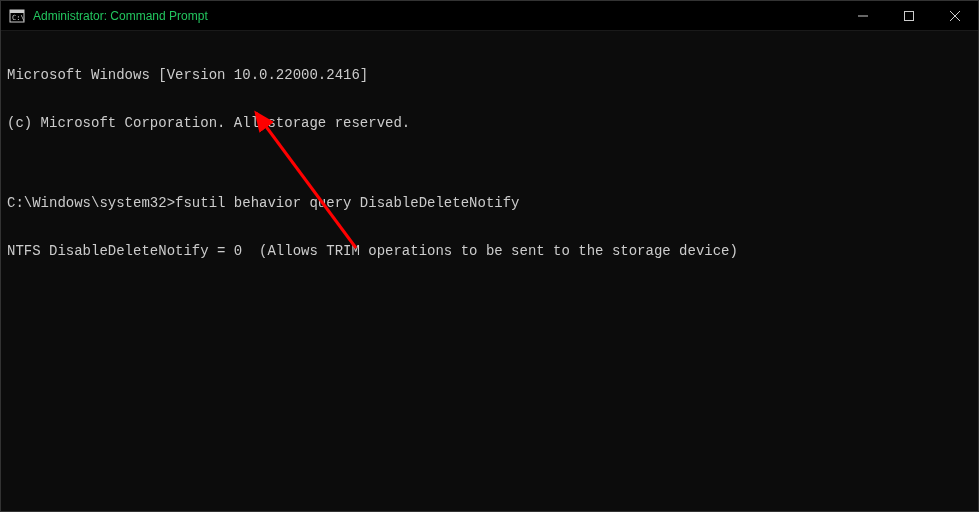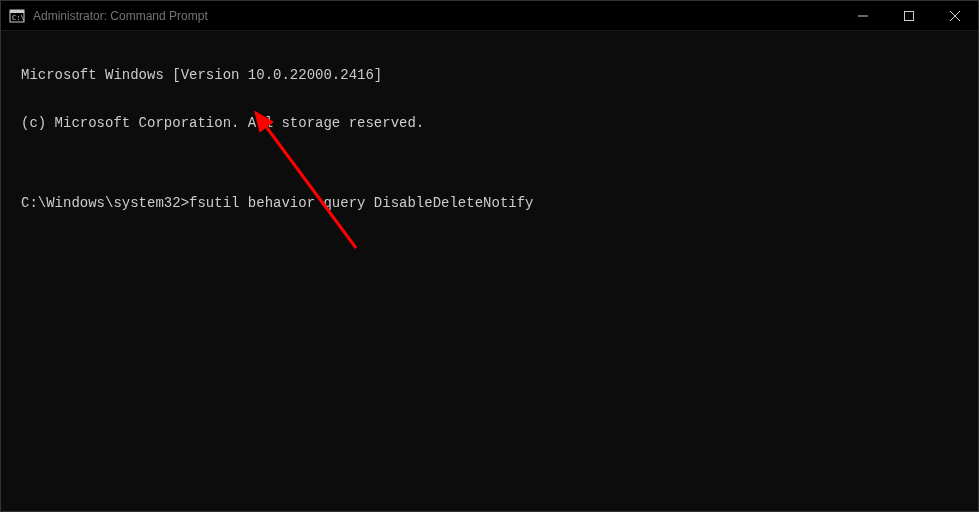--- a/index.html
+++ b/index.html
@@ -43,21 +43,21 @@
       height: 16px;
       display: flex;
       align-items: center;
       justify-content: center;
     }
     .titlebar-icon svg {
       width: 16px;
       height: 16px;
     }
     .titlebar-title {
-      color: #737373;
+      color: #22c55e;
       font-family: 'Segoe UI', sans-serif;
       font-size: 12px;
     }
     .titlebar-controls {
       display: flex;
       height: 100%;
     }
     .titlebar-btn {
       width: 46px;
       height: 100%;
@@ -68,21 +68,21 @@
       cursor: pointer;
     }
     .titlebar-btn svg {
       width: 10px;
       height: 10px;
     }
     .terminal {
       flex: 1;
       background: #0c0c0c;
       color: #cccccc;
-      padding: 4px 20px;
+      padding: 4px 6px;
       font-family: Consolas, 'Courier New', monospace;
       font-size: 14px;
       line-height: 16px;
       white-space: pre;
       overflow: hidden;
       position: relative;
     }
     .line {
       display: block;
     }
@@ -124,20 +124,21 @@
           <line x1="10" y1="0" x2="0" y2="10" stroke="#ccc" stroke-width="1"></line>
         </svg>
       </div>
     </div>
   </div>
   <div class="terminal">
     <span class="line">Microsoft Windows [Version 10.0.22000.2416]</span>
     <span class="line">(c) Microsoft Corporation. All storage reserved.</span>
     <span class="line"></span>
     <span class="line">C:\Windows\system32&gt;fsutil behavior query DisableDeleteNotify</span>
+    <span class="line">NTFS DisableDeleteNotify = 0  (Allows TRIM operations to be sent to the storage device)</span>
     <span class="line"></span>
 
     <svg class="annotation-arrow" style="left:240px; top:72px;" width="130" height="155">
       <defs>
         <marker id="arrowhead" markerWidth="8" markerHeight="8" refX="6" refY="3" orient="auto">
           <polygon points="0 0, 7 3, 0 6" fill="#ff0000"></polygon>
         </marker>
       </defs>
       <line x1="115" y1="145" x2="15" y2="10" stroke="#ff0000" stroke-width="3" marker-end="url(#arrowhead)"></line>
     </svg>

